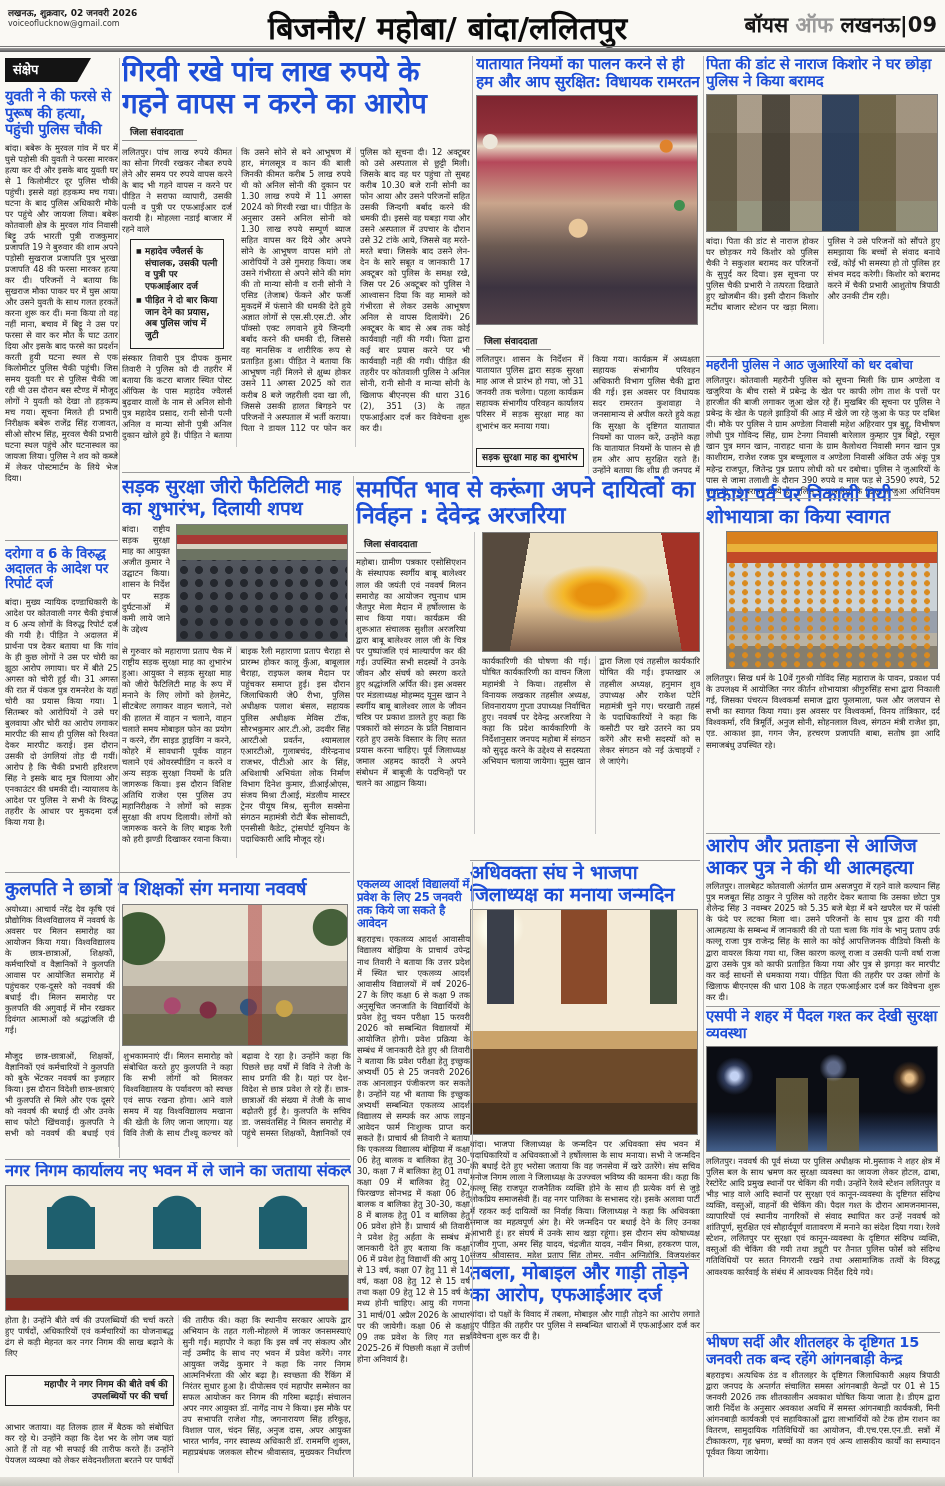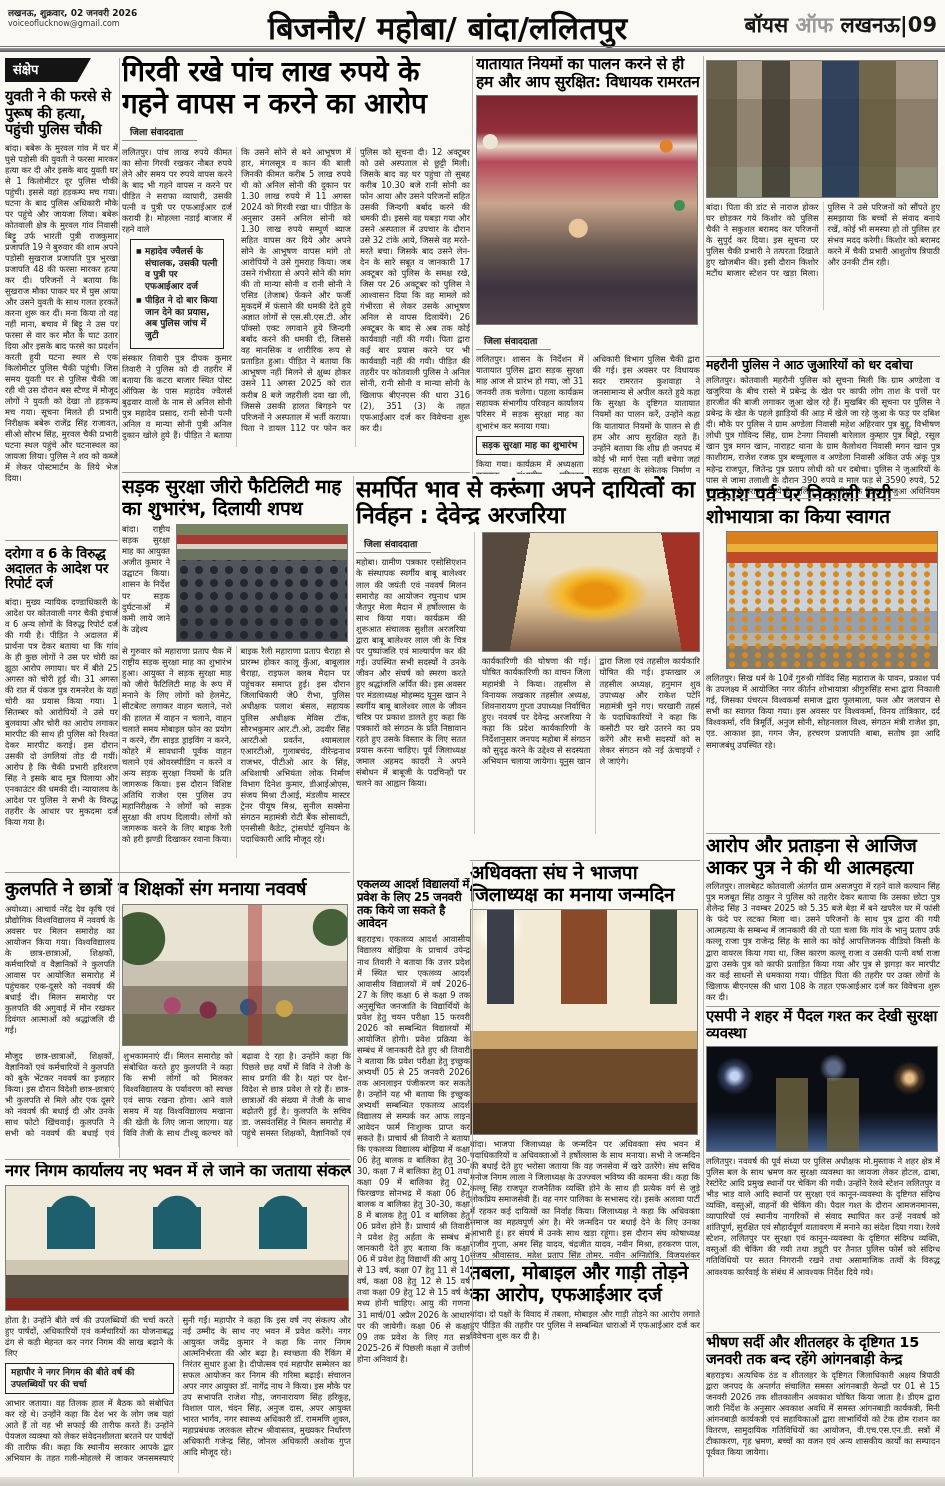--- a/index.html
+++ b/index.html
@@ -3,34 +3,34 @@
 <meta charset="utf-8">
 <style>
   html,body{margin:0;padding:0;}
   body{
     width:945px;height:1486px;position:relative;overflow:hidden;
     background:#faf9f4;color:#171717;
     font-family:"DejaVu Sans","Liberation Sans",sans-serif;
   }
   .abs{position:absolute;}
   .art{position:absolute;overflow:hidden;}
-  .hl{font-weight:bold;color:#000000;line-height:1.14;letter-spacing:-0.2px;}
+  .hl{font-weight:bold;color:#1d4ed8;line-height:1.14;letter-spacing:-0.2px;}
   .body{font-size:8.3px;line-height:1.33;text-align:justify;color:#1c1c1c;}
   .cols2{column-count:2;column-gap:9px;column-rule:1px solid #c6c6c6;}
   .cols3{column-count:3;column-gap:9px;column-rule:1px solid #c6c6c6;}
   .byline{display:inline-block;font-size:9px;font-weight:bold;color:#111;
           border-bottom:1px solid #8a8a8a;padding:0 14px 2px 8px;margin:2px 0 4px 0;}
   .photo{border:1px solid #7c7c7c;box-sizing:border-box;}
   .vr{position:absolute;width:1px;background:#b3b3b3;}
   .hr{position:absolute;height:1px;background:#9b9b9b;}
   .bulletbox{border:1.5px solid #222;padding:4px 5px;margin:4px 8px;break-inside:avoid;}
   .bulletbox .bi{font-size:9px;font-weight:bold;line-height:1.3;text-align:left;position:relative;padding-left:9px;margin:2px 0;}
   .bulletbox .bi:before{content:"■";position:absolute;left:0;top:1px;font-size:6px;}
-  .subbox{border:1.5px solid #222;padding:3px 5px;margin:4px 0;font-size:9px;font-weight:bold;
-          line-height:1.3;break-inside:avoid;position:relative;text-align:left;}
+  .subbox{border:1.5px solid #222;padding:3px 5px;margin:16px 0;font-size:9px;font-weight:bold;
+          line-height:1.3;break-inside:avoid;position:relative;text-align:right;}
   .snk{background:#141414;color:#fff;font-weight:bold;font-size:13px;
        padding:2px 14px 4px 8px;width:64px;clip-path:polygon(0 0,100% 0,84% 100%,0 100%);margin:0 0 6px 0;}
   .masthead{font-size:21px;font-weight:bold;white-space:nowrap;}
   .masthead .dim{color:#9a9a9a;}
   
   .ph-yatayat{background:
     radial-gradient(circle at 86% 22%, #e0832c 0 6px, transparent 7px),
     radial-gradient(circle at 92% 48%, #3f8f4f 0 5px, transparent 6px),
     radial-gradient(circle at 6% 20%, #ece6da 0 7px, transparent 8px),
     radial-gradient(circle at 46% 58%, #e9c79a 0 9px, transparent 10px),
@@ -132,20 +132,21 @@
   <div class="photo ph-yatayat" style="width:222px;height:230px;margin:4px 0;"></div>
   <span class="byline">जिला संवाददाता</span>
   <div class="body cols2" style="height:128px;">
     <span>ललितपुर। शासन के निर्देशन में यातायात पुलिस द्वारा सड़क सुरक्षा माह आज से प्रारंभ हो गया, जो 31 जनवरी तक चलेगा। पहला कार्यक्रम सहायक संभागीय परिवहन कार्यालय परिसर में सड़क सुरक्षा माह का शुभारंभ कर मनाया गया।</span>
     <div class="subbox">सड़क सुरक्षा माह का शुभारंभ</div>
     <span>किया गया। कार्यक्रम में अध्यक्षता सहायक संभागीय परिवहन अधिकारी विभाग पुलिस चैकी द्वारा की गई। इस अवसर पर विधायक सदर रामरतन कुशवाहा ने जनसामान्य से अपील करते हुये कहा कि सुरक्षा के दृष्टिगत यातायात नियमों का पालन करें, उन्होंने कहा कि यातायात नियमों के पालन से ही हम और आप सुरक्षित रहते हैं। उन्होंने बताया कि शीघ्र ही जनपद में कोई भी मार्ग ऐसा नहीं बचेगा जहां सड़क सुरक्षा के संकेतक निर्माण न हों। इस अवसर पर हरप्रकाश अग्रवाल, एहसान खान आदि मौजूद रहे। कार्यक्रम का आभार श्रीमती लिली चौधरी यात्रीकर अधिकारी द्वारा किया गया।</span>
   </div>
 </div>
 
 <div class="art" style="left:706px;top:56px;width:234px;height:298px;">
+  <div class="hl" style="font-size:15px;">पिता की डांट से नाराज किशोर ने घर छोड़ा पुलिस ने किया बरामद</div>
   <div class="photo ph-pita" style="width:232px;height:138px;margin:4px 0;"></div>
   <div class="body cols2" style="height:108px;">बांदा। पिता की डांट से नाराज होकर घर छोड़कर गये किशोर को पुलिस चैकी ने सकुशल बरामद कर परिजनों के सुपुर्द कर दिया। इस सूचना पर पुलिस चैकी प्रभारी ने तत्परता दिखाते हुए खोजबीन की। इसी दौरान किशोर मटौंध बाजार स्टेशन पर खड़ा मिला। पुलिस ने उसे परिजनों को सौंपते हुए समझाया कि बच्चों से संवाद बनाये रखें, कोई भी समस्या हो तो पुलिस हर संभव मदद करेगी। किशोर को बरामद करने में चैकी प्रभारी आशुतोष त्रिपाठी और उनकी टीम रही।</div>
 </div>
 
 <div class="art" style="left:706px;top:358px;width:234px;height:138px;">
   <div class="hl" style="font-size:12.5px;white-space:nowrap;">महरौनी पुलिस ने आठ जुआरियों को धर दबोचा</div>
   <div class="body" style="height:114px;margin-top:3px;">ललितपुर। कोतवाली महरौनी पुलिस को सूचना मिली कि ग्राम अण्डेला व खजुरिया के बीच रास्ते में प्रबेन्द्र के खेत पर काफी लोग ताश के पत्तों पर हारजीत की बाजी लगाकर जुआ खेल रहे हैं। मुखबिर की सूचना पर पुलिस ने प्रबेन्द्र के खेत के पहले झाड़ियों की आड़ में खेले जा रहे जुआ के फड़ पर दबिश दी। मौके पर पुलिस ने ग्राम अण्डेला निवासी महेश अहिरवार पुत्र बुद्दू, विभीषण लोधी पुत्र गोविन्द सिंह, ग्राम टेनगा निवासी बारेलाल कुम्हार पुत्र बिट्टो, रसूल खान पुत्र मगन खान, नाराहट थाना के ग्राम कैलोथरा निवासी मगन खान पुत्र काशीराम, राजेश रजक पुत्र बच्चूलाल व अण्डेला निवासी अंकित उर्फ अंकू पुत्र महेन्द्र राजपूत, जितेन्द्र पुत्र प्रताप लोधी को धर दबोचा। पुलिस ने जुआरियों के पास से जामा तलाशी के दौरान 390 रुपये व माल फड़ से 3590 रुपये, 52 ताश के पत्ते बरामद किये हैं। पुलिस ने जुआरियों के खिलाफ जुआ अधिनियम की धारा 13 के तहत एफआईआर दर्ज कर विवेचना शुरू कर दी।</div>
 </div>
 
 <div class="art" style="left:706px;top:484px;width:234px;height:331px;">

